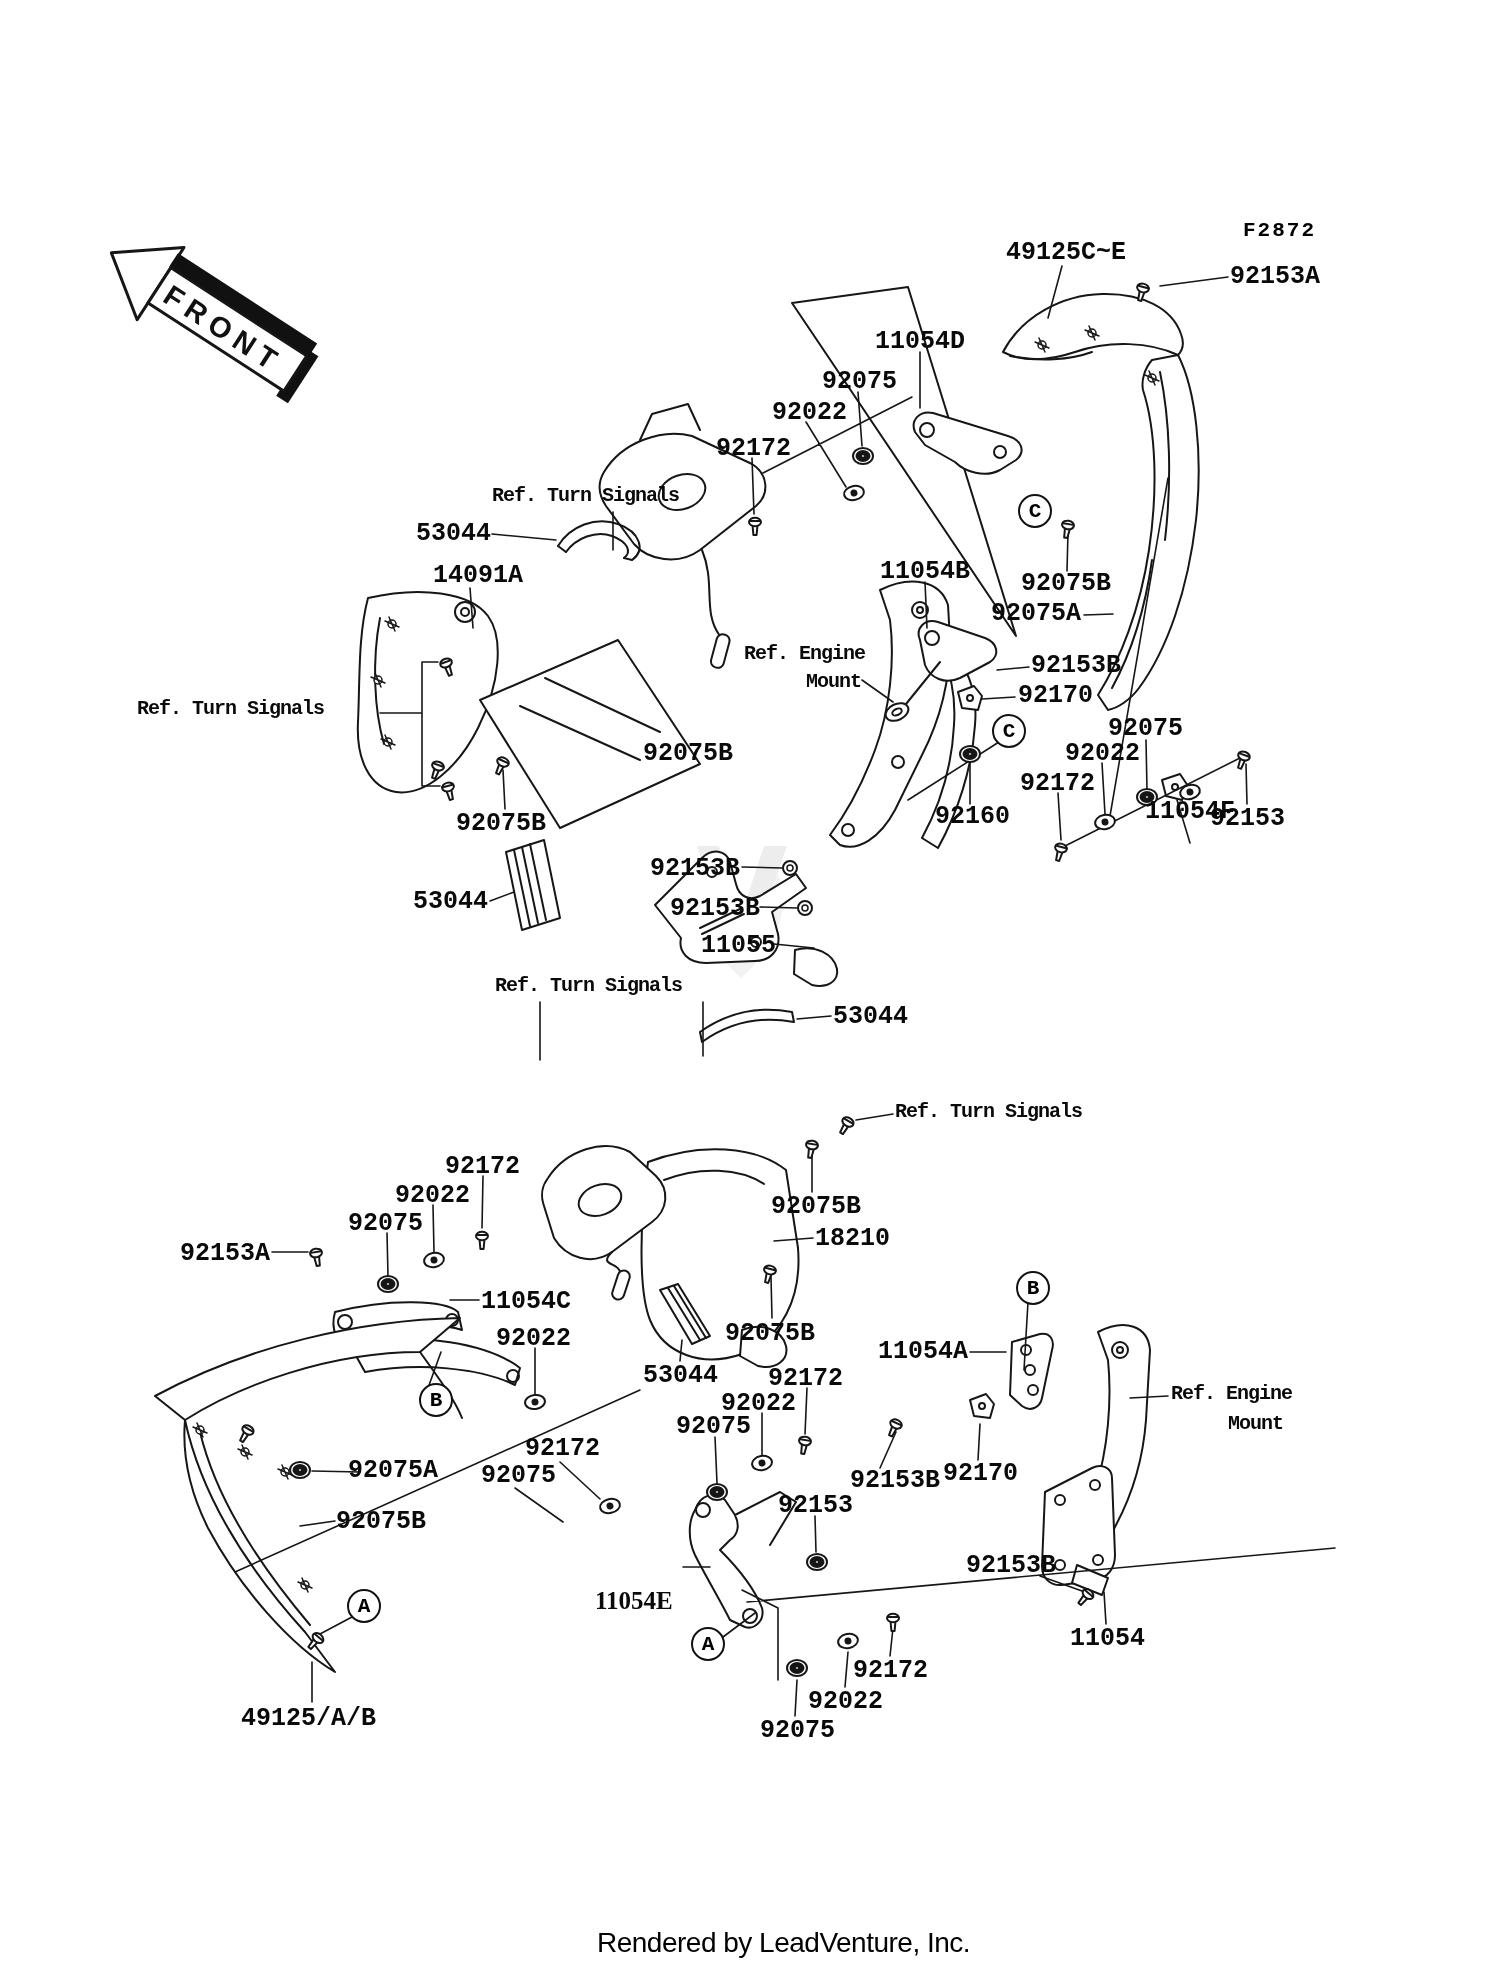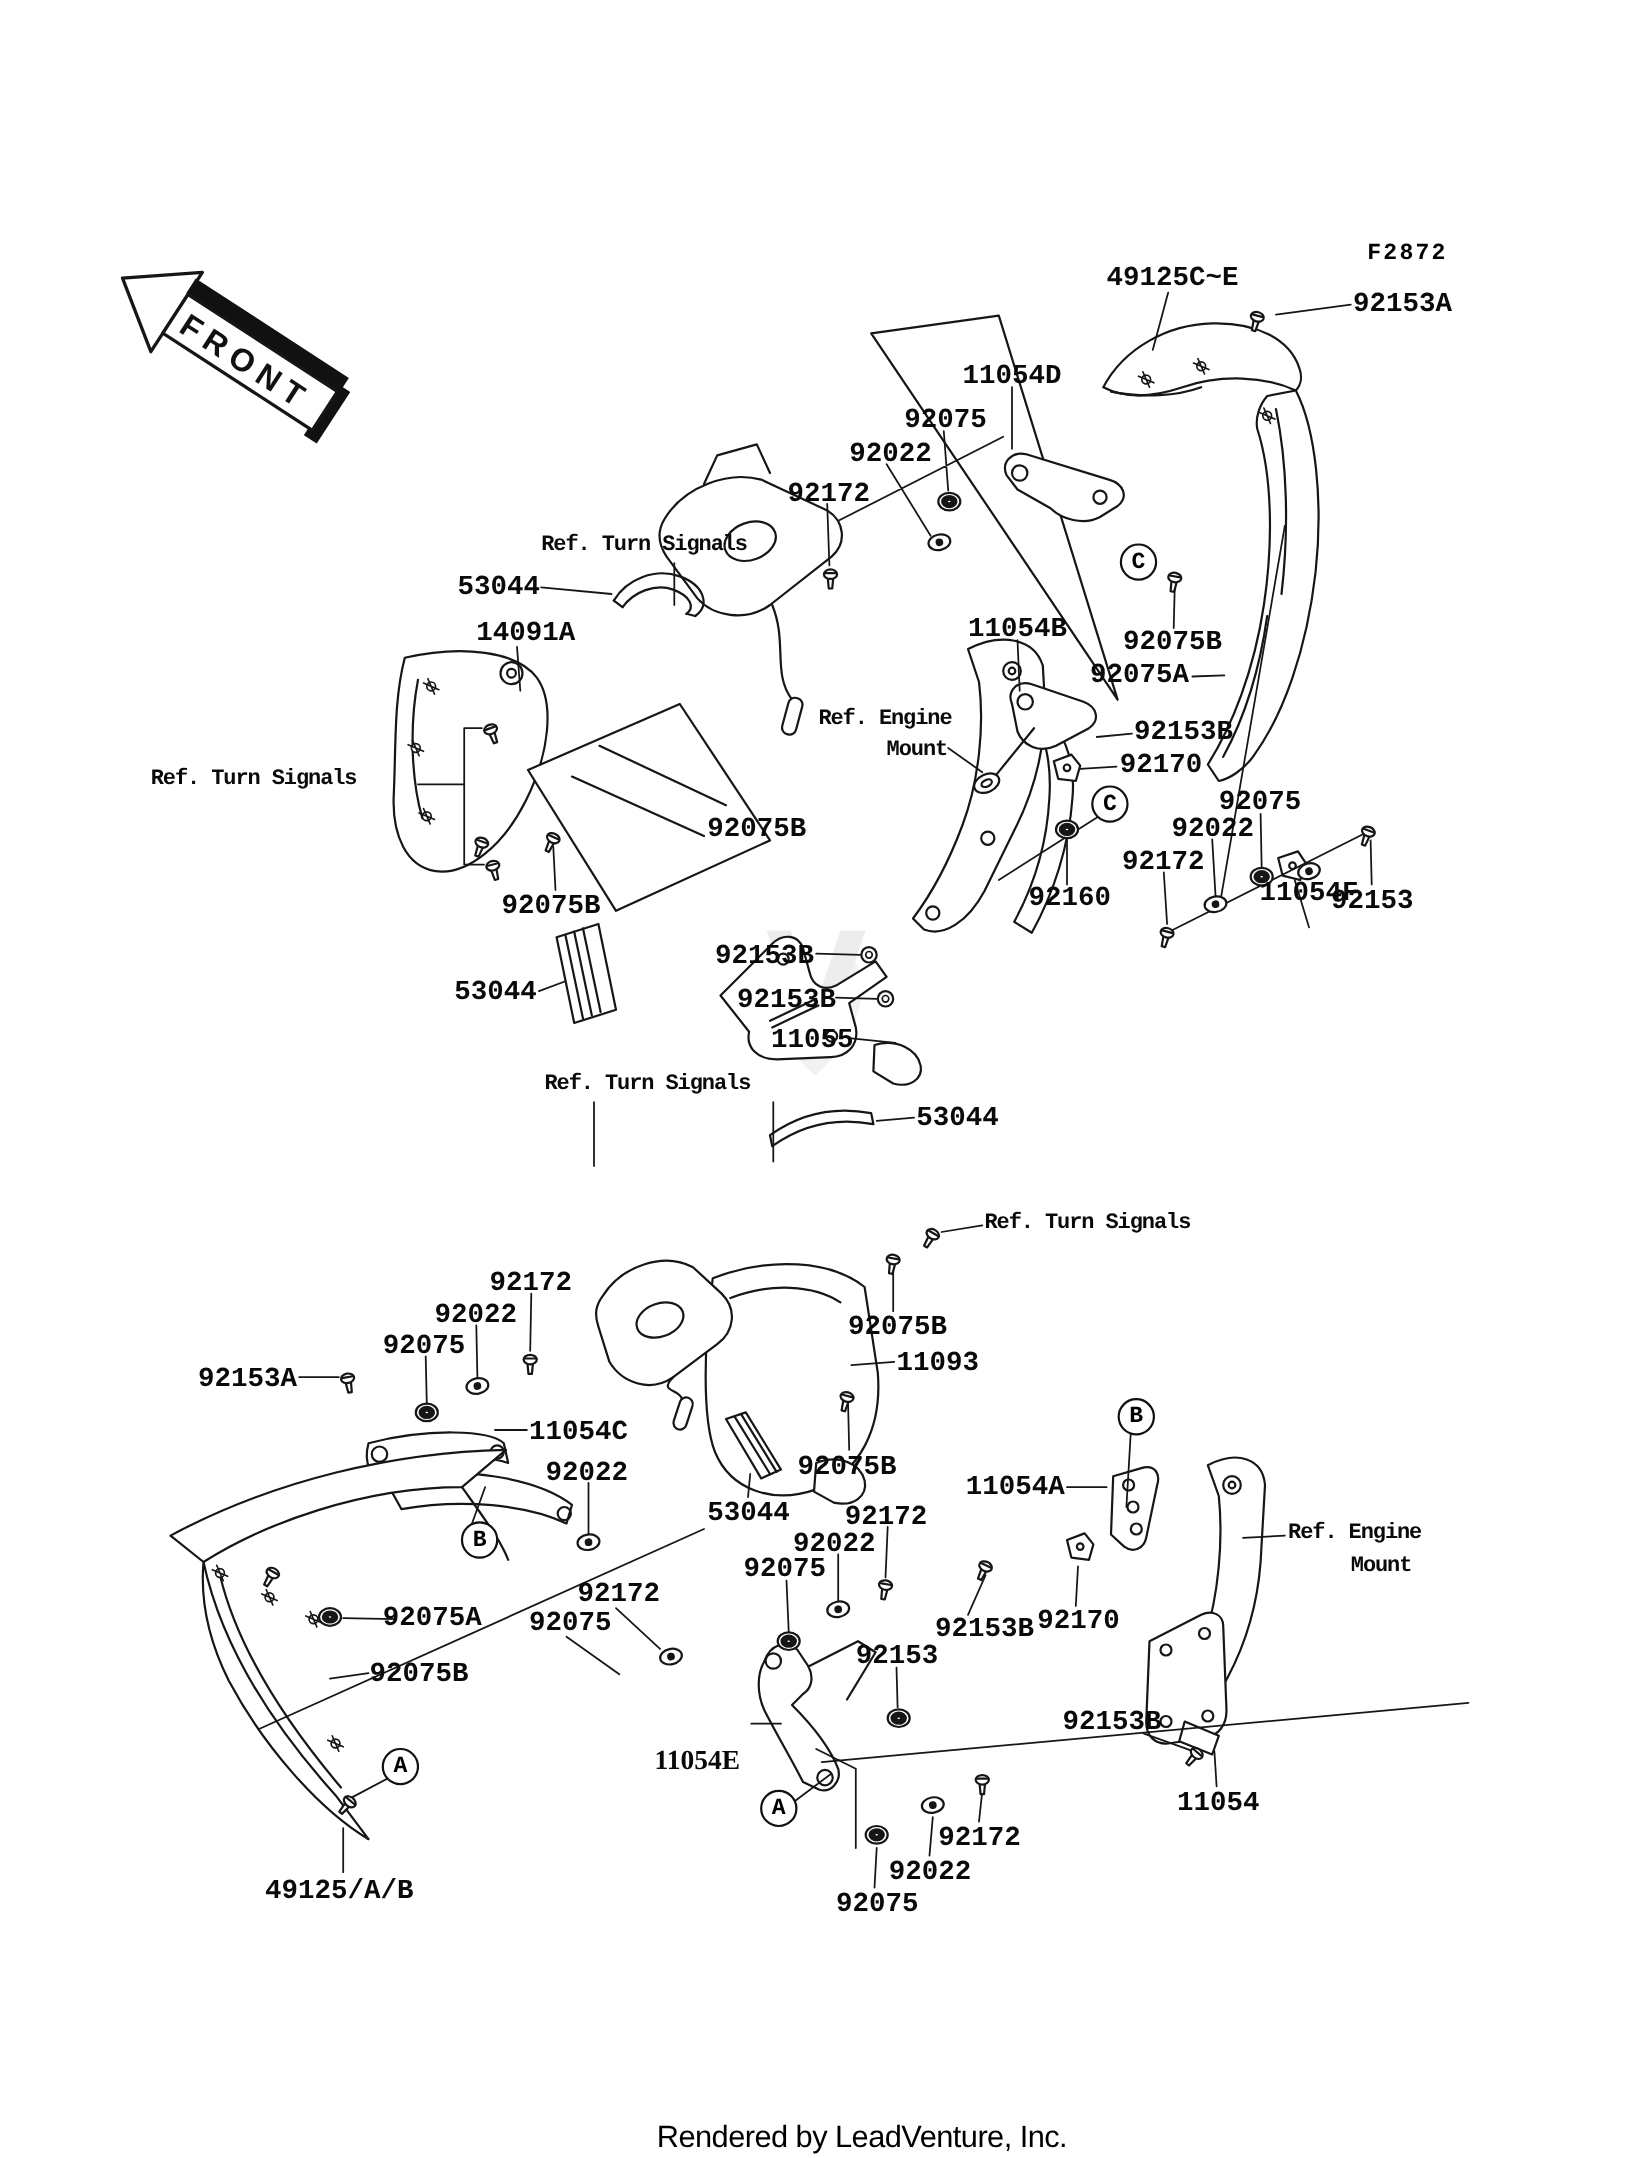--- a/index.html
+++ b/index.html
@@ -327,21 +327,21 @@
       <div class="label ref" style="left: 495px; top: 976px;">Ref. Turn Signals</div>
       <div class="label num" style="left: 833px; top: 1004px;">53044</div>
       <div class="label ref" style="left: 895px; top: 1102px;">Ref. Turn Signals</div>
       <div class="label num" style="left: 445px; top: 1154px;">92172</div>
       <div class="label num" style="left: 395px; top: 1183px;">92022</div>
       <div class="label num" style="left: 348px; top: 1211px;">92075</div>
       <div class="label num" style="left: 180px; top: 1241px;">92153A</div>
       <div class="label num" style="left: 481px; top: 1289px;">11054C</div>
       <div class="label num" style="left: 496px; top: 1326px;">92022</div>
       <div class="label num" style="left: 771px; top: 1194px;">92075B</div>
-      <div class="label num" style="left: 815px; top: 1226px;">11093</div>
+      <div class="label num" style="left: 815px; top: 1226px;">18210</div>
       <div class="label num" style="left: 725px; top: 1321px;">92075B</div>
       <div class="label num" style="left: 643px; top: 1363px;">53044</div>
       <div class="label num" style="left: 768px; top: 1366px;">92172</div>
       <div class="label num" style="left: 721px; top: 1391px;">92022</div>
       <div class="label num" style="left: 676px; top: 1414px;">92075</div>
       <div class="label num" style="left: 878px; top: 1339px;">11054A</div>
       <div class="label ref" style="left: 1171px; top: 1384px;">Ref. Engine</div>
       <div class="label ref" style="left: 1228px; top: 1414px;">Mount</div>
       <div class="label num" style="left: 850px; top: 1468px;">92153B</div>
       <div class="label num" style="left: 943px; top: 1461px;">92170</div>

